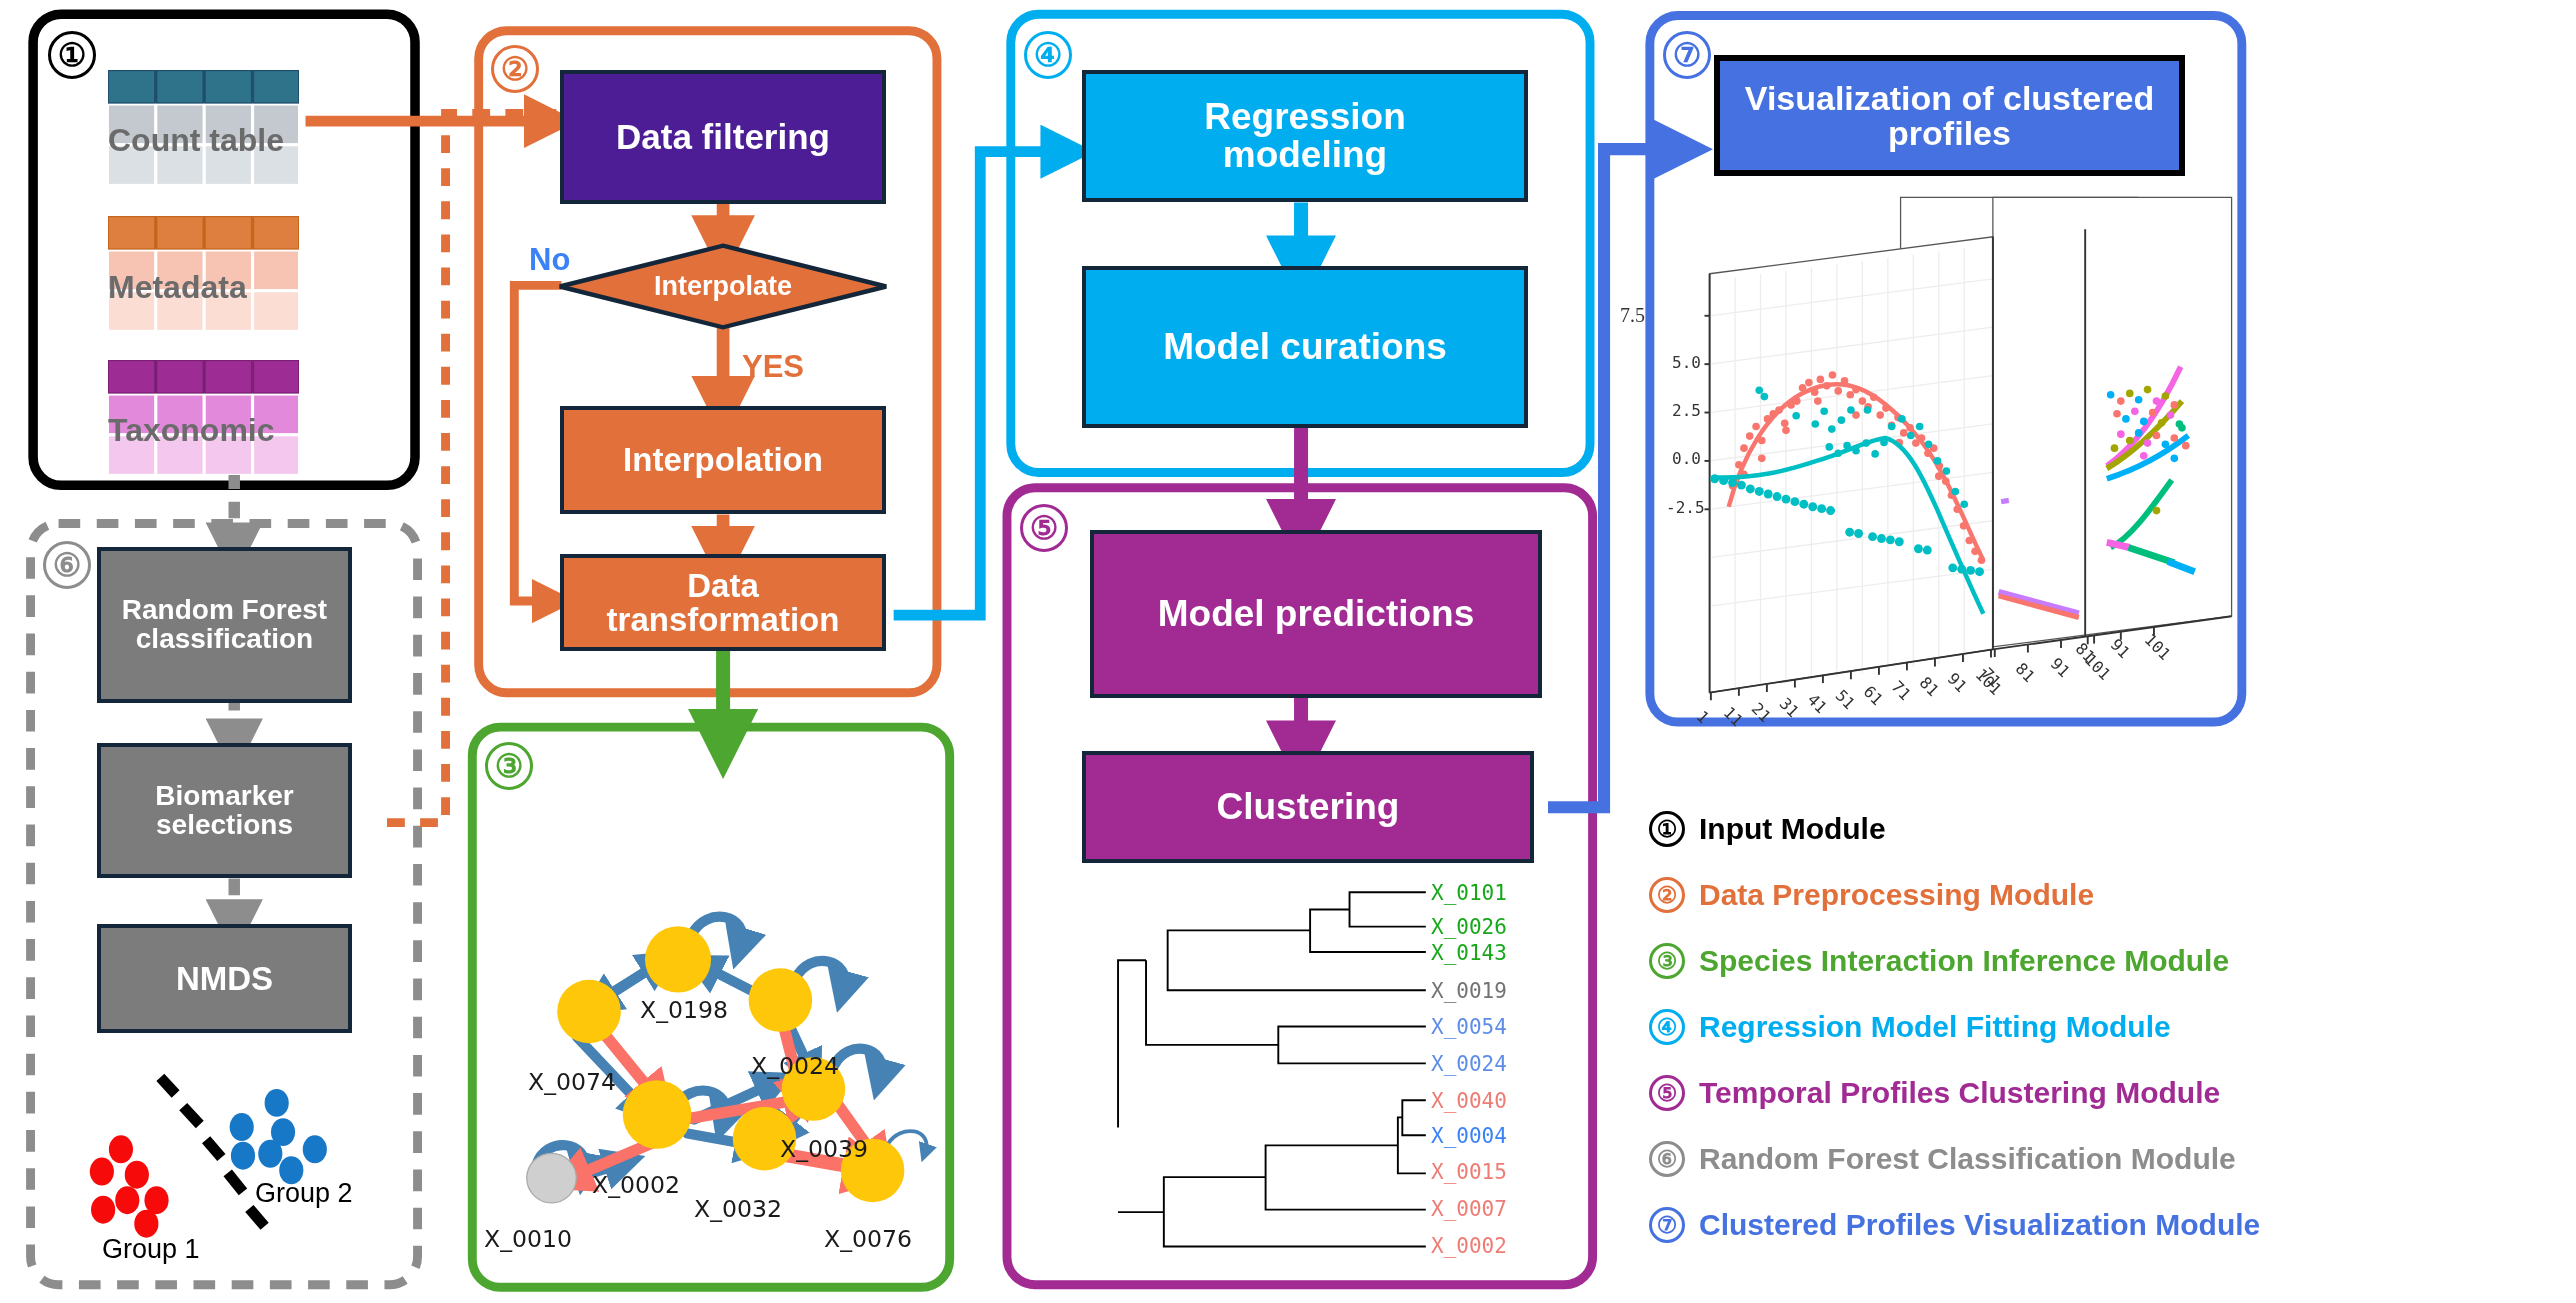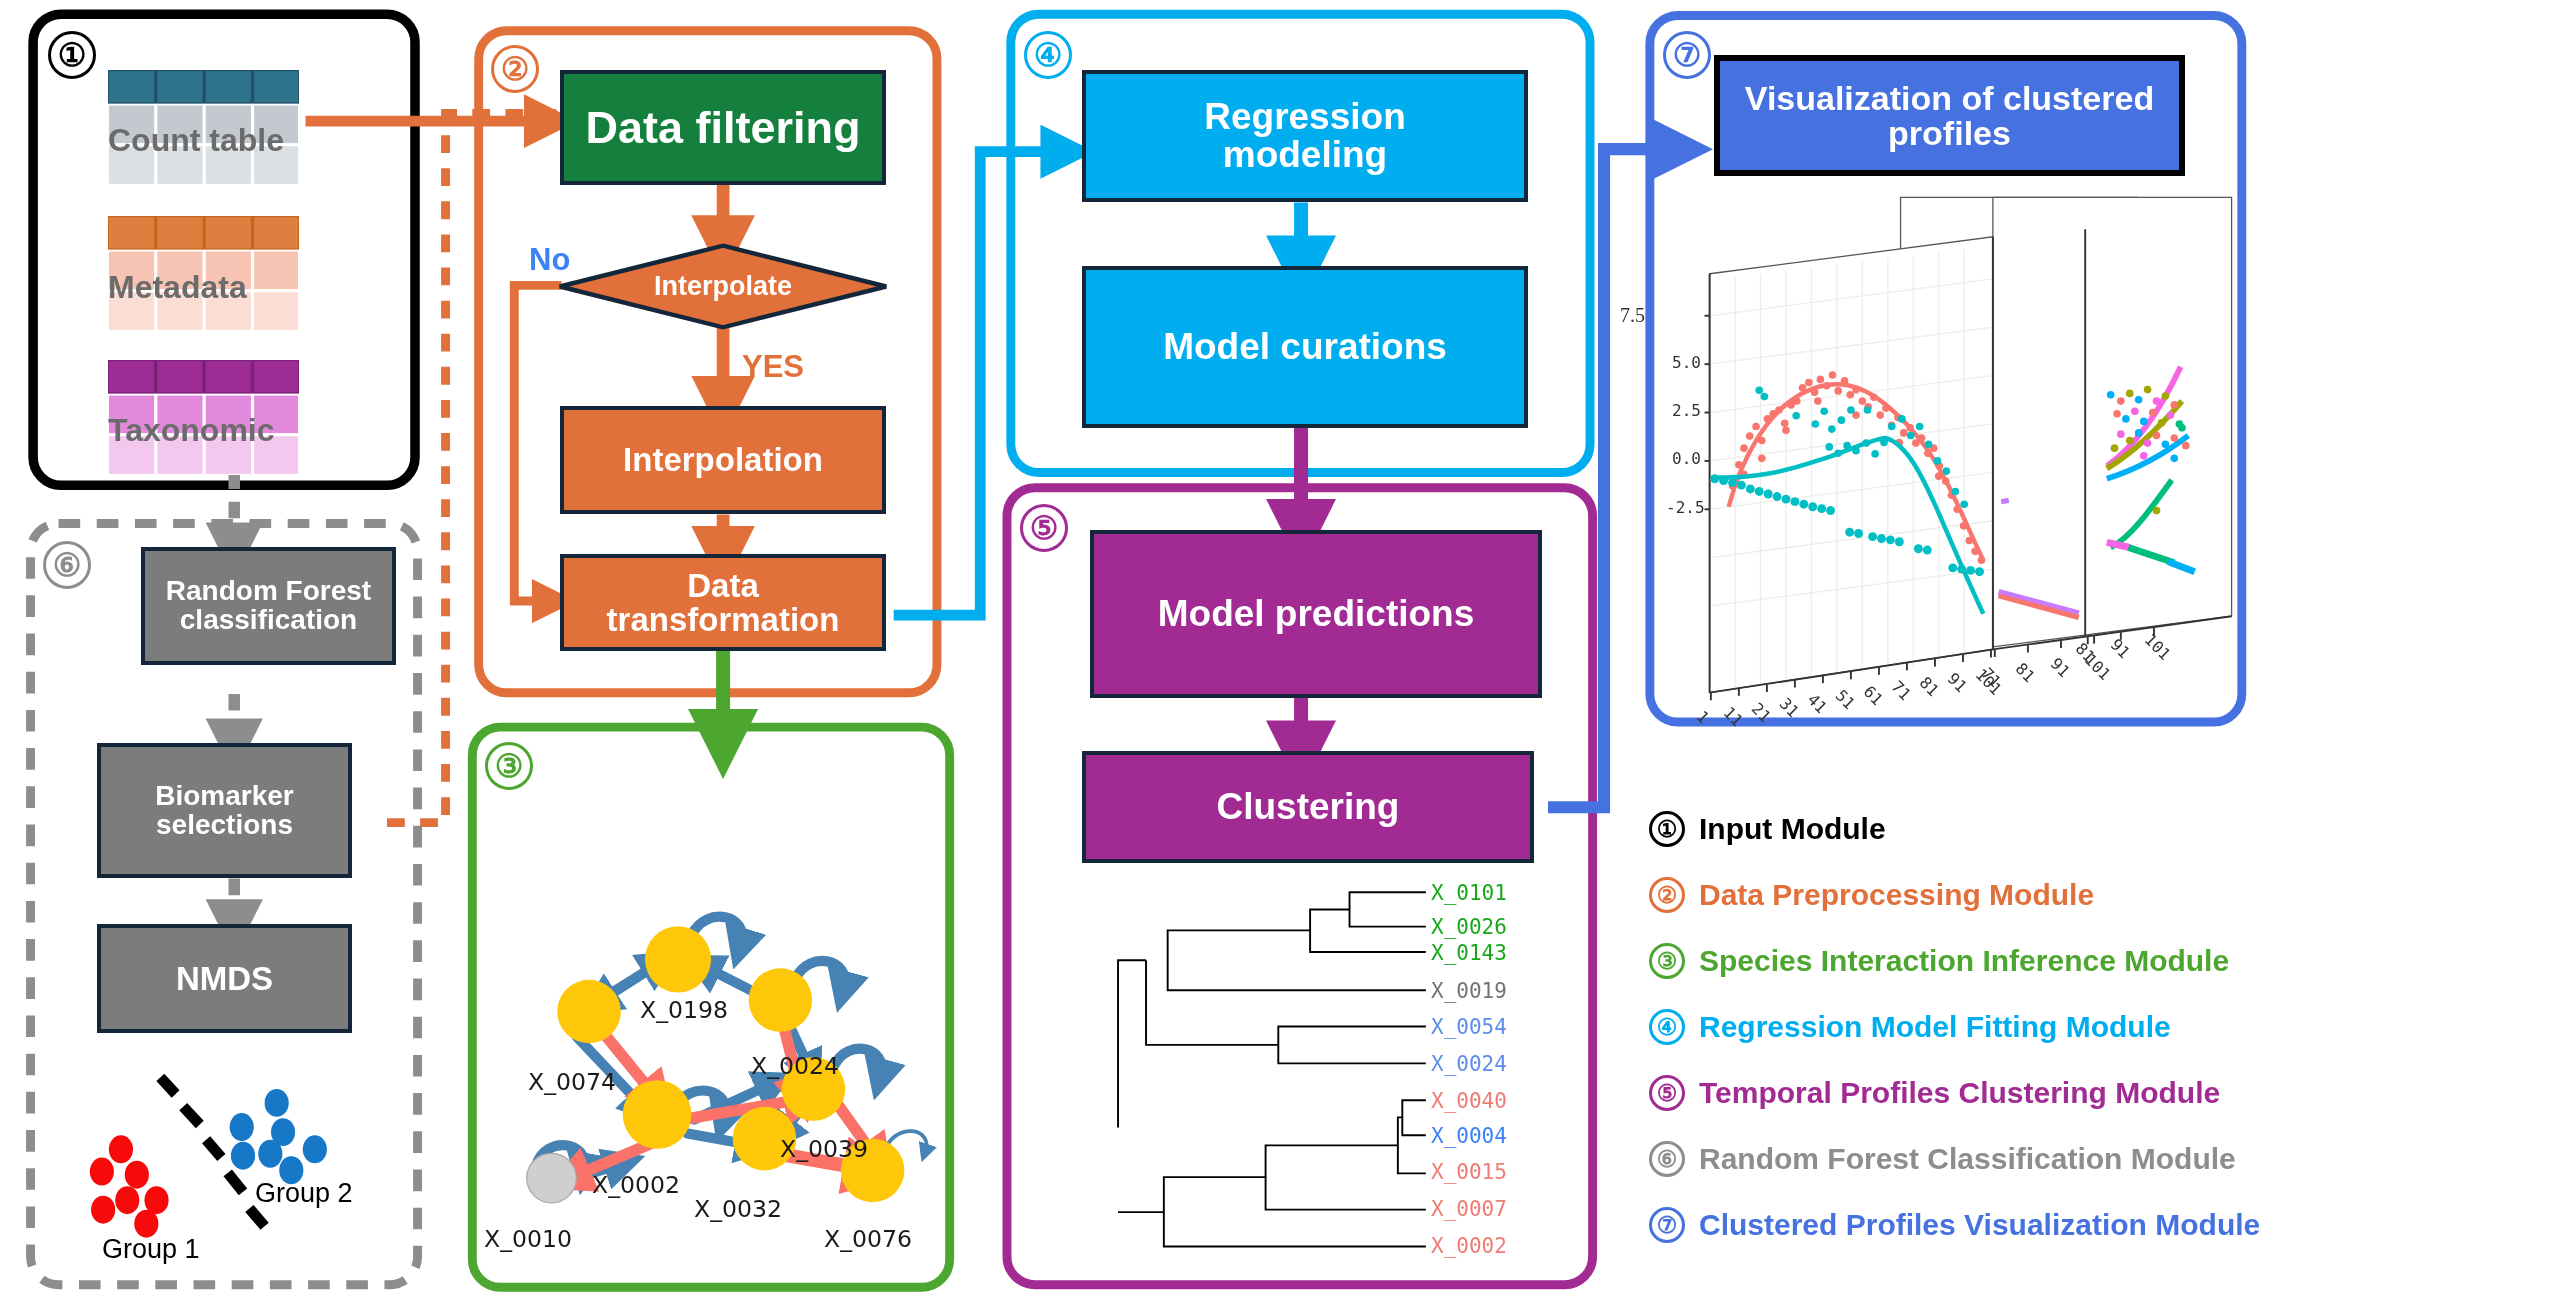--- a/index.html
+++ b/index.html
@@ -165,21 +165,21 @@
       <rect x="152" y="54" width="74" height="62" fill="#E289DC" stroke="#fff" stroke-width="3"></rect>
       <rect x="228" y="54" width="72" height="62" fill="#E289DC" stroke="#fff" stroke-width="3"></rect>
       <rect x="0" y="118" width="74" height="62" fill="#F3C7EE" stroke="#fff" stroke-width="3"></rect>
       <rect x="76" y="118" width="74" height="62" fill="#F3C7EE" stroke="#fff" stroke-width="3"></rect>
       <rect x="152" y="118" width="74" height="62" fill="#F3C7EE" stroke="#fff" stroke-width="3"></rect>
       <rect x="228" y="118" width="72" height="62" fill="#F3C7EE" stroke="#fff" stroke-width="3"></rect>
     </svg>
   </div>
   <div class="dtlabel abs" style="left:108px;top:412px;width:191px;">Taxonomic</div>
 
-  <div class="pbox" style="left:560px;top:70px;width:326px;height:115px;background:#15803d;font-size:45px;">
+  <div class="pbox" style="left:560px;top:70px;width:326px;height:134px;background:#4c1d95;font-size:35px;">
     <span>Data filtering</span>
   </div>
 
   <div class="diamond" style="left:556px;top:243px;width:334px;height:87px;">
     <svg width="334" height="87" viewBox="0 0 524 136">
         <polygon points="262,4 518,68 262,132 6,68" fill="#E2703A" stroke="#14273a" stroke-width="7"></polygon>
       </svg>
     <div class="dtxt">Interpolate</div>
   </div>
   <div class="lbl" style="left:529px;top:242px;font-size:31px;color:#3b82f6;">No</div>
@@ -288,21 +288,21 @@
   <div class="dendlbl" style="left:1431px;top:941px;color:#17A81A;">X_0143</div>
   <div class="dendlbl" style="left:1431px;top:979px;color:#737373;">X_0019</div>
   <div class="dendlbl" style="left:1431px;top:1015px;color:#5E8DE8;">X_0054</div>
   <div class="dendlbl" style="left:1431px;top:1052px;color:#5E8DE8;">X_0024</div>
   <div class="dendlbl" style="left:1431px;top:1089px;color:#EE7C74;">X_0040</div>
   <div class="dendlbl" style="left:1431px;top:1124px;color:#3b82f6;">X_0004</div>
   <div class="dendlbl" style="left:1431px;top:1160px;color:#EE7C74;">X_0015</div>
   <div class="dendlbl" style="left:1431px;top:1197px;color:#EE7C74;">X_0007</div>
   <div class="dendlbl" style="left:1431px;top:1234px;color:#EE7C74;">X_0002</div>
 
-  <div class="pbox" style="left:97px;top:547px;width:255px;height:118px;background:#7C7C7C;font-size:28px;padding:0 15.3px;margin-left:44px;">
+  <div class="pbox" style="left:97px;top:547px;width:255px;height:156px;background:#7C7C7C;font-size:28px;padding:0 15.3px;">
     <span>Random Forest classification</span>
   </div>
   <div class="pbox" style="left:97px;top:743px;width:255px;height:135px;background:#7C7C7C;font-size:28px;padding:0 15.3px;">
     <span>Biomarker selections</span>
   </div>
   <div class="pbox" style="left:97px;top:924px;width:255px;height:109px;background:#7C7C7C;font-size:33px;">
     <span>NMDS</span>
   </div>
 
   <svg class="abs" style="left:51px;top:1057px;" width="356" height="210" viewBox="0 0 560 330">

